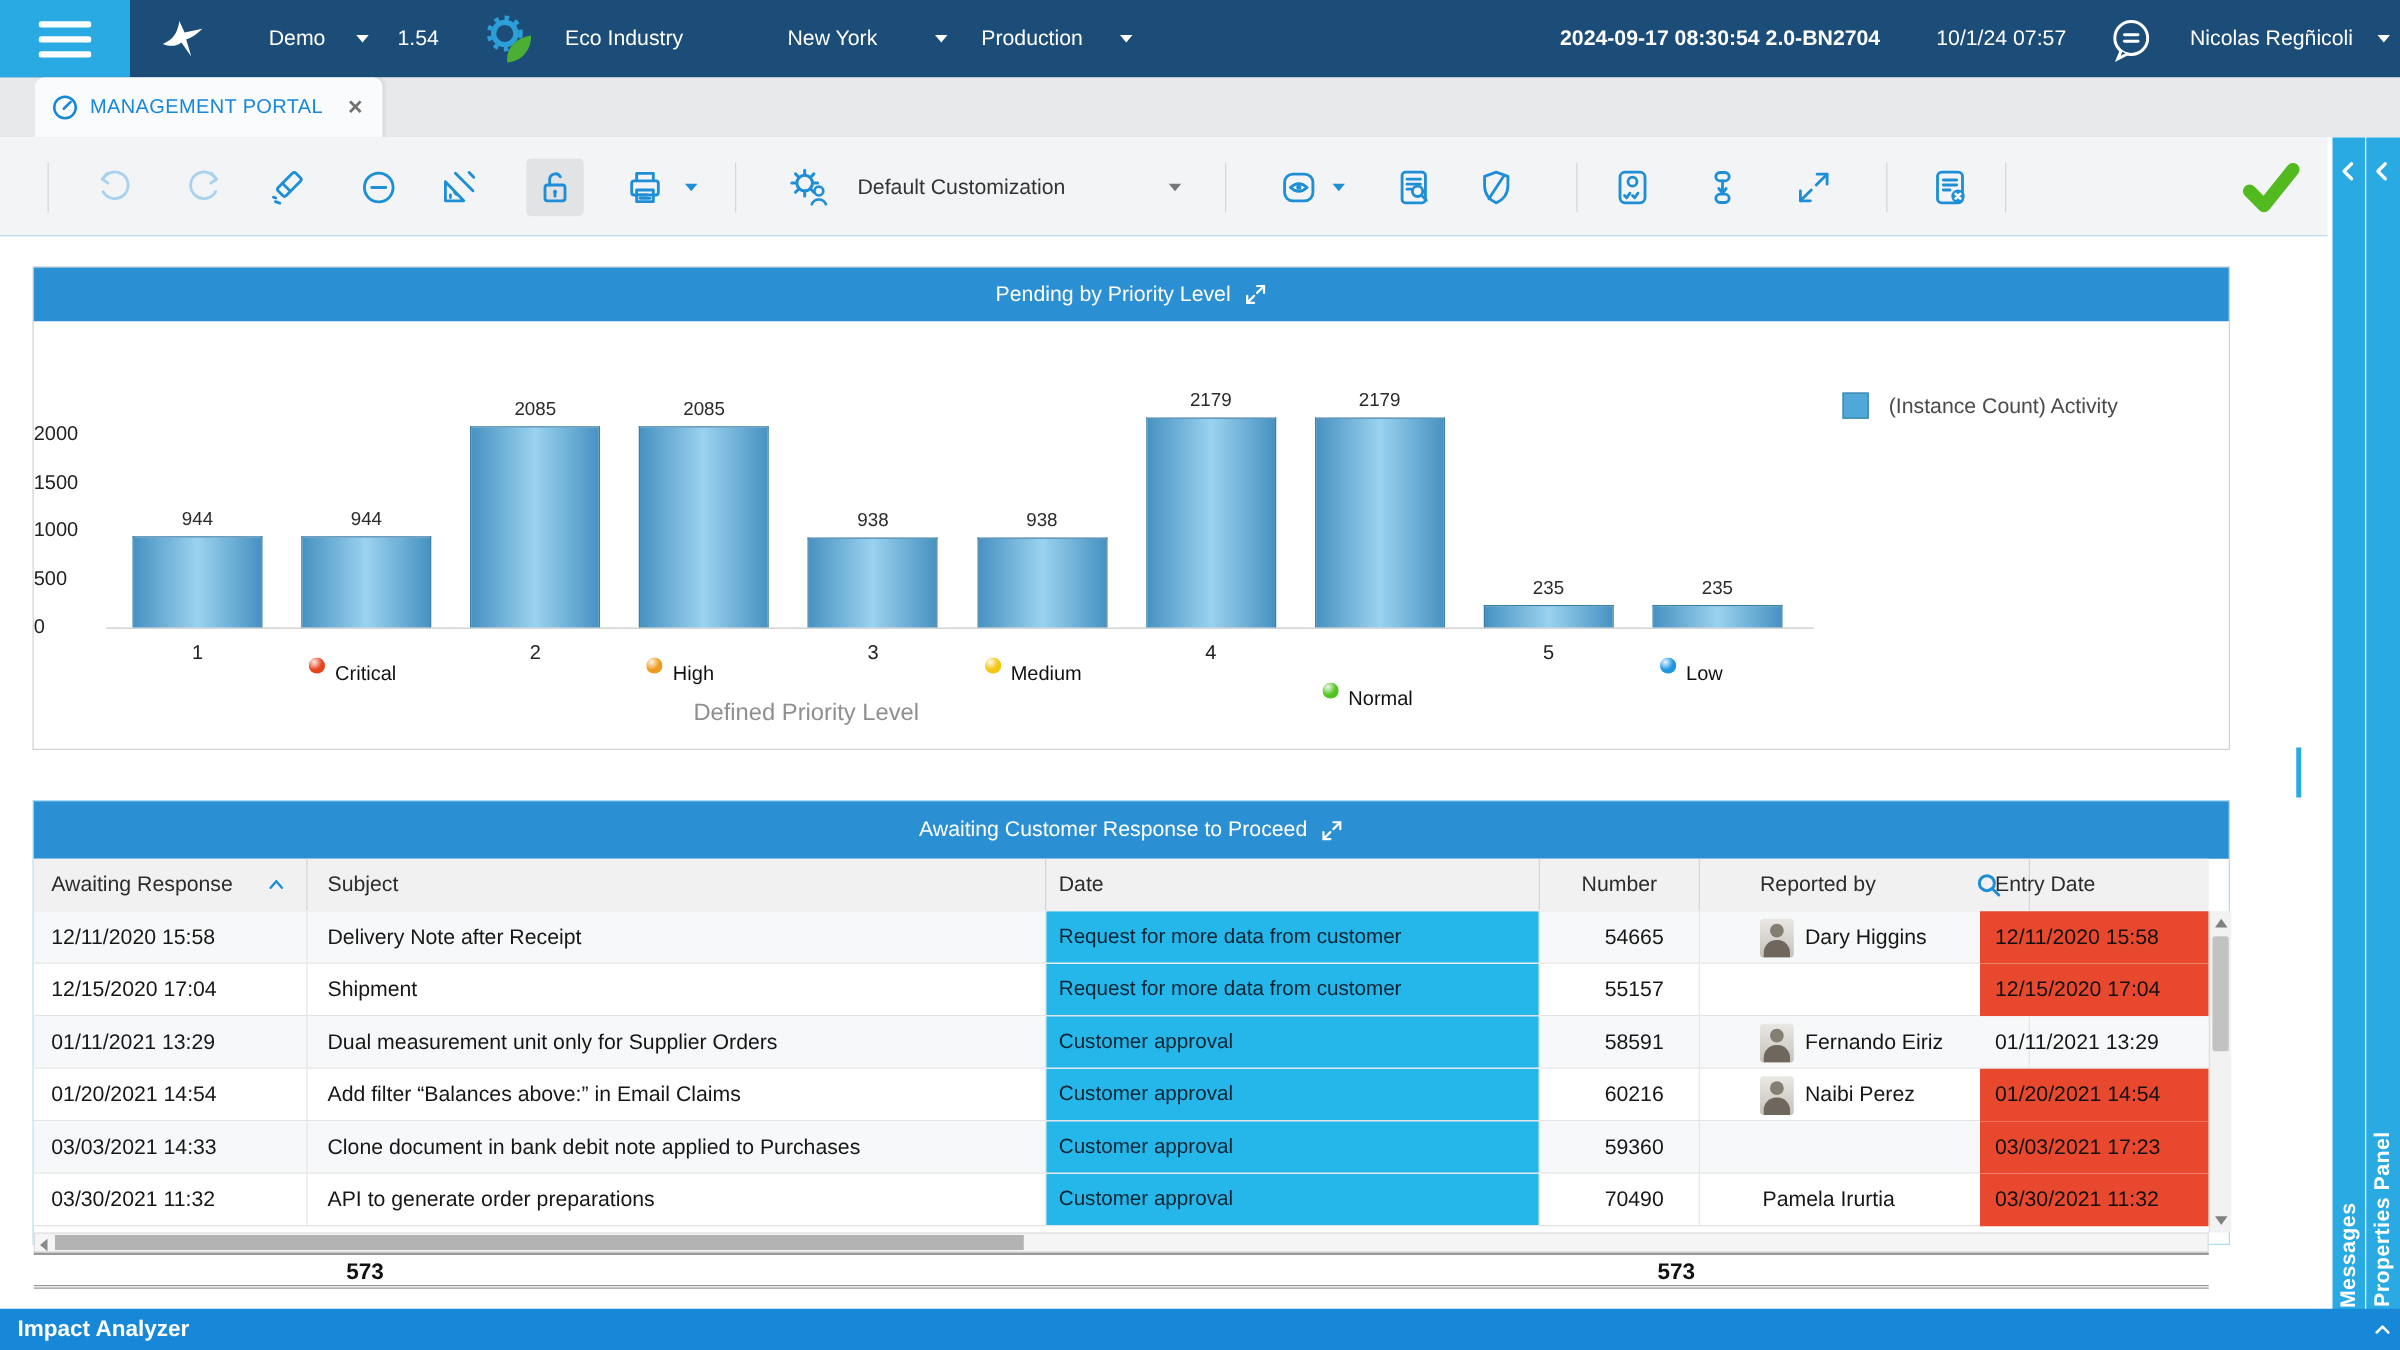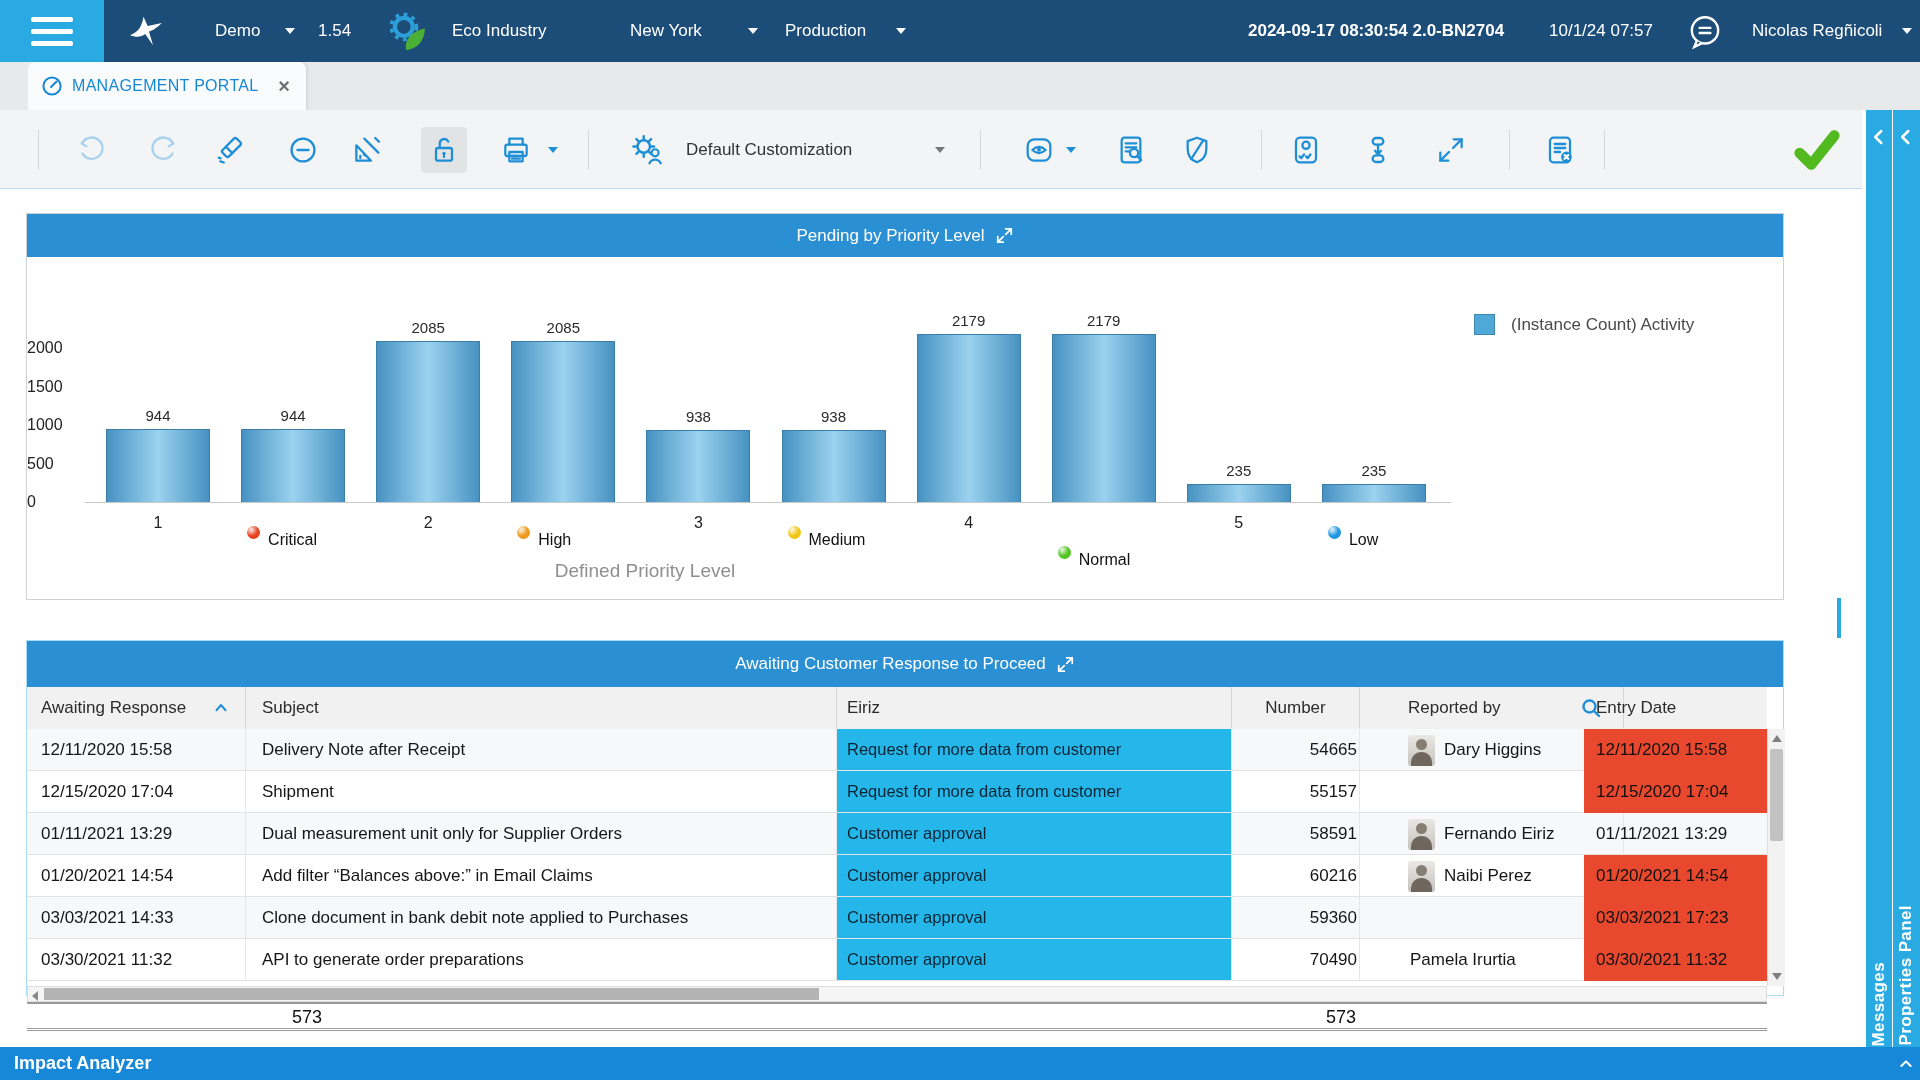--- a/index.html
+++ b/index.html
@@ -57,42 +57,42 @@
   .table-panel{position:absolute;left:26px;top:640px;width:1758px;height:356px;background:#fff;border:1px solid #a9ddf6;box-sizing:border-box;}
   .table-panel .panel-head{position:absolute;left:0;top:0;right:0;height:46px;font-size:17px;}
   .thead{position:absolute;left:0;top:46px;width:1740px;height:42px;background:#f1f1f2;border-bottom:1px solid #cfcfcf;}
   .th{position:absolute;top:0;height:41px;display:flex;align-items:center;font-size:17px;color:#2c2c2c;
       border-right:1px solid #d6d6d6;box-sizing:border-box;cursor:pointer;}
   .tc{position:absolute;top:0;height:42px;display:flex;align-items:center;font-size:17px;color:#161616;
       border-right:1px solid #e6e6e6;box-sizing:border-box;overflow:hidden;white-space:nowrap;}
   .c0{left:2px;width:217px;padding-left:12px;}
   .c1{left:219px;width:591px;padding-left:16px;}
   .c2{left:810px;width:395px;padding:0;}
-  .c3{left:1205px;width:128px;justify-content:flex-end;padding-right:2px;}
+  .c3{left:1205px;width:128px;justify-content:flex-end;padding-right:28px;}
   .c4{left:1333px;width:224px;padding-left:8px;margin-left:40px;}
   .c5{left:1557px;width:183px;padding-left:12px;border-right:none;}
   .trow{position:absolute;left:0;width:1740px;height:42px;background:#fff;border-bottom:1px solid #e3e3e3;box-sizing:border-box;cursor:pointer;}
   .trow:nth-child(odd){background:#f7f8f9;}
   .chip{position:absolute;top:0;bottom:1px;left:0;right:0;display:flex;align-items:center;padding-left:10px;color:#0a2433;font-size:16.5px;}
   .c5.alert{color:#101010;}
   .avatar{position:relative;width:27px;height:31px;border-radius:3px;background:linear-gradient(#eae8e4,#c5c2bd);overflow:hidden;flex:none;}
   .av-h{position:absolute;left:8px;top:4px;width:11px;height:11px;border-radius:50%;background:#877e73;}
   .av-b{position:absolute;left:3px;top:17px;width:21px;height:14px;border-radius:10px 10px 0 0;background:#6f675e;}
   .rep-name{margin-left:9px;}
   .vscroll{position:absolute;left:1740px;top:88px;width:18px;height:257px;background:#f2f2f2;border-left:1px solid #ddd;box-sizing:border-box;cursor:pointer;}
   .varrow{position:absolute;left:4px;width:0;height:0;border-left:5px solid transparent;border-right:5px solid transparent;}
   .varrow.up{top:6px;border-bottom:7px solid #808080;}
   .varrow.down{bottom:6px;border-top:7px solid #808080;}
   .vthumb{position:absolute;left:2px;top:20px;width:13px;height:92px;background:#c2c2c2;border-radius:2px;}
   .hscroll{position:absolute;left:0;top:345px;width:1740px;height:16px;background:#f5f5f5;border:1px solid #ddd;box-sizing:border-box;cursor:pointer;}
   .harrow{position:absolute;left:4px;top:4px;width:0;height:0;border-top:5px solid transparent;border-bottom:5px solid transparent;border-right:6px solid #8a8a8a;}
   .hthumb{position:absolute;left:16px;top:1px;height:12px;width:775px;background:#b3b3b3;}
   .tsummary{position:absolute;left:0;top:361px;width:1740px;height:29px;background:#fff;
             border-top:2px solid #9a9a9a;border-bottom:3px double #9a9a9a;box-sizing:border-box;}
-  .tsummary span{position:absolute;top:3px;font-size:18px;font-weight:400;color:#111;text-align:right;}
+  .tsummary span{position:absolute;top:3px;font-size:18px;font-weight:700;color:#111;}
   .sum1{left:235px;width:60px;text-align:center;}
   .sum2{left:1269px;width:60px;text-align:right;}
   
   .impact-bar{position:absolute;left:0;top:1047px;width:1892px;height:33px;background:var(--impact-bar-bg);color:#fff;
               font-size:18px;font-weight:700;line-height:33px;padding-left:14px;box-sizing:border-box;}
   .impact-caret{position:absolute;left:1892px;top:1047px;width:28px;height:33px;background:var(--impact-bar-bg);
                 display:flex;align-items:center;justify-content:center;cursor:pointer;z-index:5;}
   .ph-expand{cursor:pointer;}
 </style>
 </head>
@@ -355,21 +355,21 @@
       <div class="th c1">
           <span>Subject</span>
         </div>
       <div class="th c0">
         <span>Awaiting Response</span>
         <svg style="margin-left:26px" width="18" height="18" viewBox="0 0 24 24" fill="none" stroke="#1e8fd6" stroke-width="2.6" stroke-linecap="round" stroke-linejoin="round">
           <polyline points="6 15 12 8 18 15"></polyline>
         </svg>
       </div>
       <div class="th c2" style="padding-left:10px">
-          <span>Eiriz</span>
+          <span>Date</span>
         </div>
       <div class="th c3" style="justify-content:center;padding-right:0">
           <span>Number</span>
         </div>
       <div class="th c4" style="padding-right:20px">
         <span>Reported by</span>
         <svg style="margin-left:auto" width="24" height="24" viewBox="0 0 24 24" fill="none" stroke="#1e8fd6" stroke-width="2.4" stroke-linecap="round">
           <circle cx="10.5" cy="10.5" r="6"></circle>
             <line x1="15" y1="15" x2="20" y2="20"></line>
         </svg>

